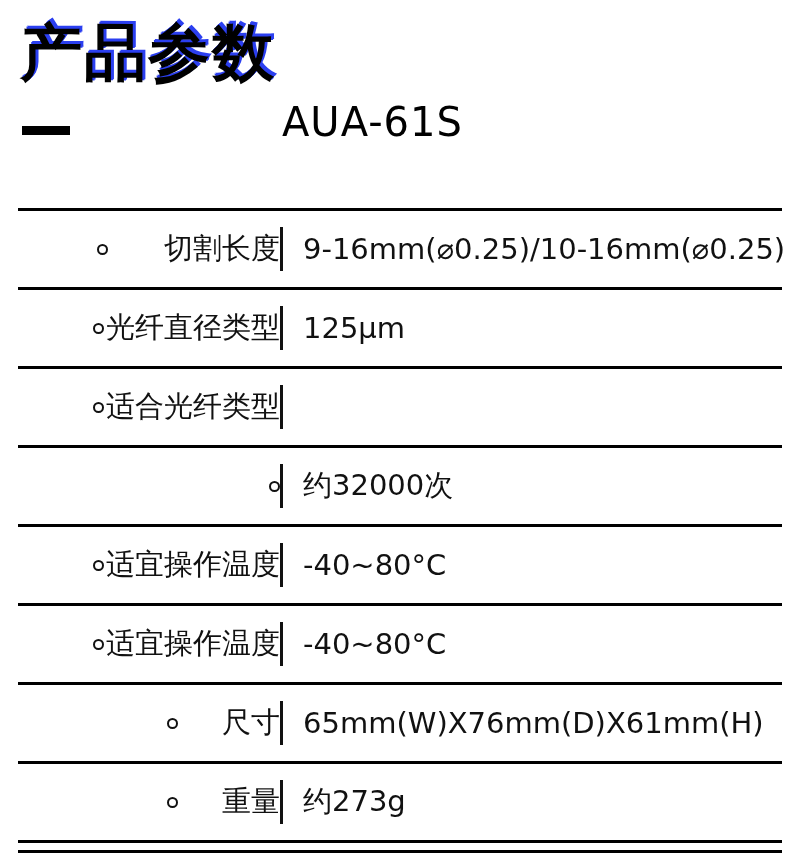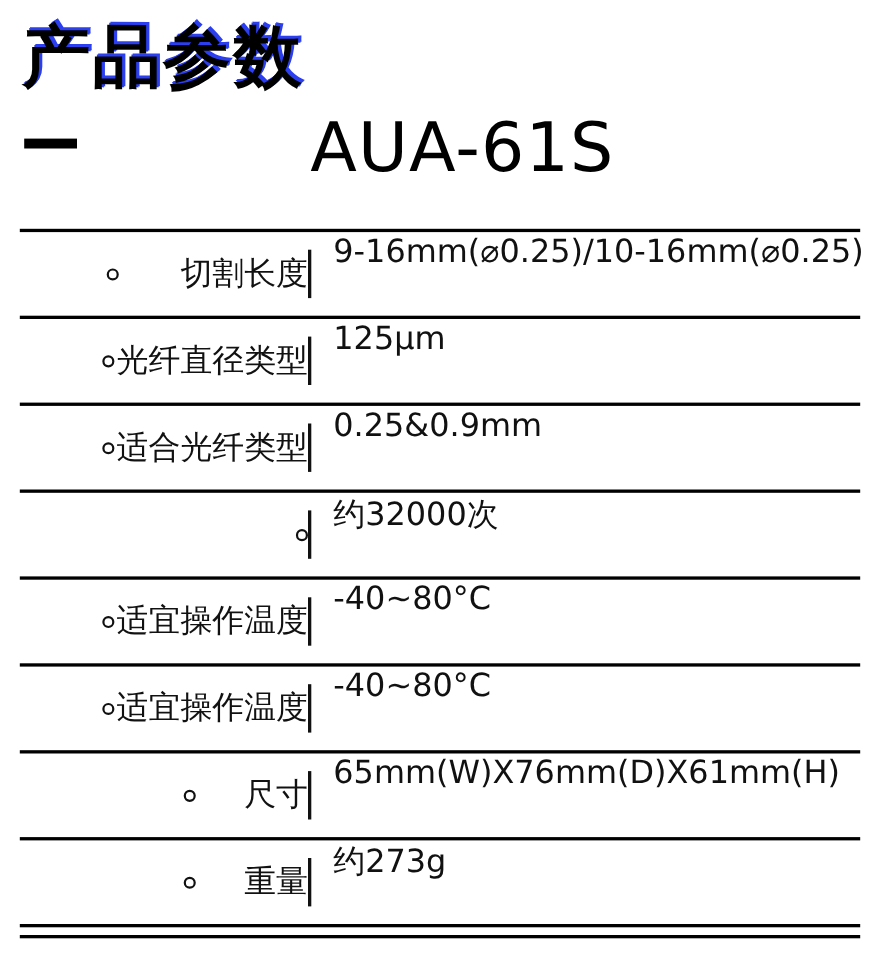--- a/index.html
+++ b/index.html
@@ -47,21 +47,21 @@
     left: 22px;
     top: 26px;
     width: 48px;
     height: 9px;
     background: #000000;
   }
   .model-name {
     position: absolute;
     left: 282px;
     top: 0;
-    font-size: 62px;
+    font-size: 40px;
     line-height: 1.1;
     letter-spacing: 1px;
     color: #000000;
     font-family: "DejaVu Sans", sans-serif;
     font-weight: 400;
   }
 
   
   .spec-table {
     margin: 12px 18px 0 18px;
@@ -105,21 +105,21 @@
 
   .divider {
     width: 3px;
     background: #111111;
     margin: 16px 0;
     flex: 0 0 3px;
   }
   .spec-value-cell {
     flex: 1 1 auto;
     display: flex;
-    align-items: flex-start;
+    align-items: center;
     padding-left: 20px;
     box-sizing: border-box;
   }
   .spec-value {
     font-size: 29px;
     color: #111111;
     font-family: "DejaVu Sans", "Liberation Sans", sans-serif;
     white-space: nowrap;
   }
 
@@ -165,23 +165,20 @@
       <div class="spec-value-cell">
         <span class="spec-value">125μm</span>
       </div>
     </div>
     <div class="spec-row">
       <div class="spec-label-cell">
         <span class="bullet"></span>
         <span class="spec-label">适合光纤类型</span>
       </div>
       <div class="divider"></div>
-      <div class="spec-value-cell">
-        <span class="spec-value">0.25&amp;0.9mm</span>
-      </div>
     </div>
     <div class="spec-row">
       <div class="spec-label-cell">
         <span class="bullet"></span>
       </div>
       <div class="divider"></div>
       <div class="spec-value-cell">
         <span class="spec-value">约32000次</span>
       </div>
     </div>

